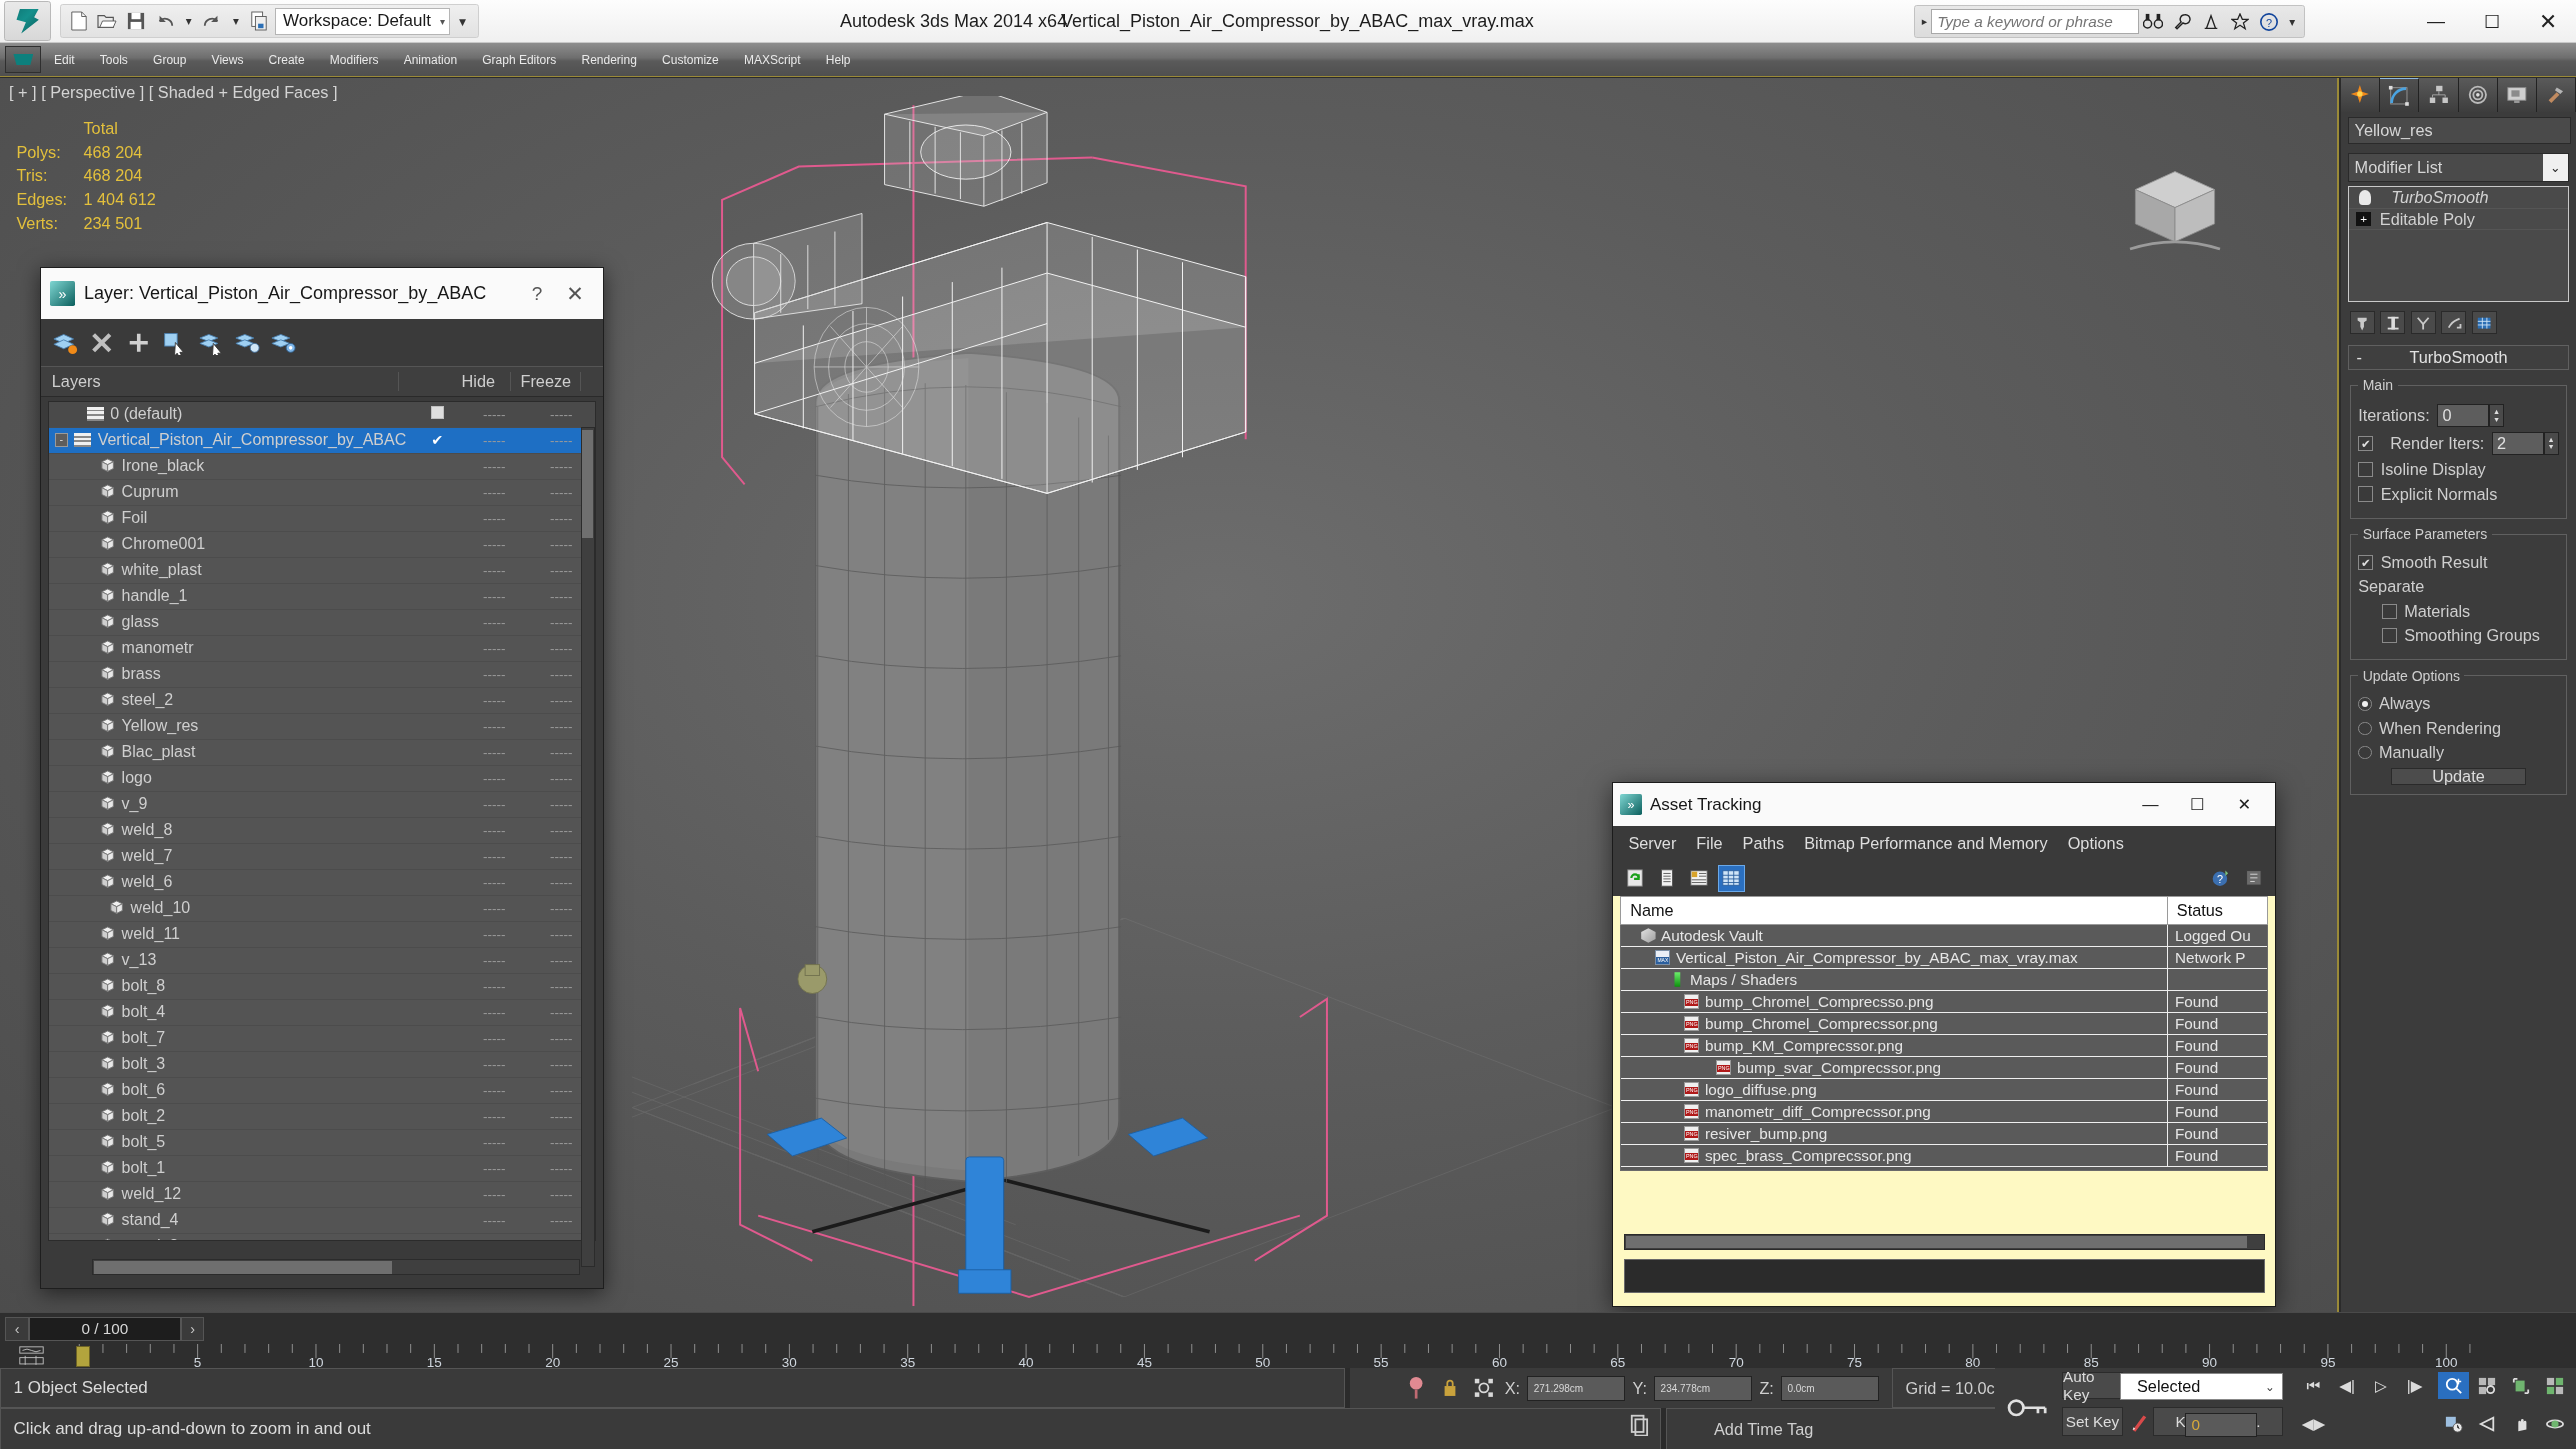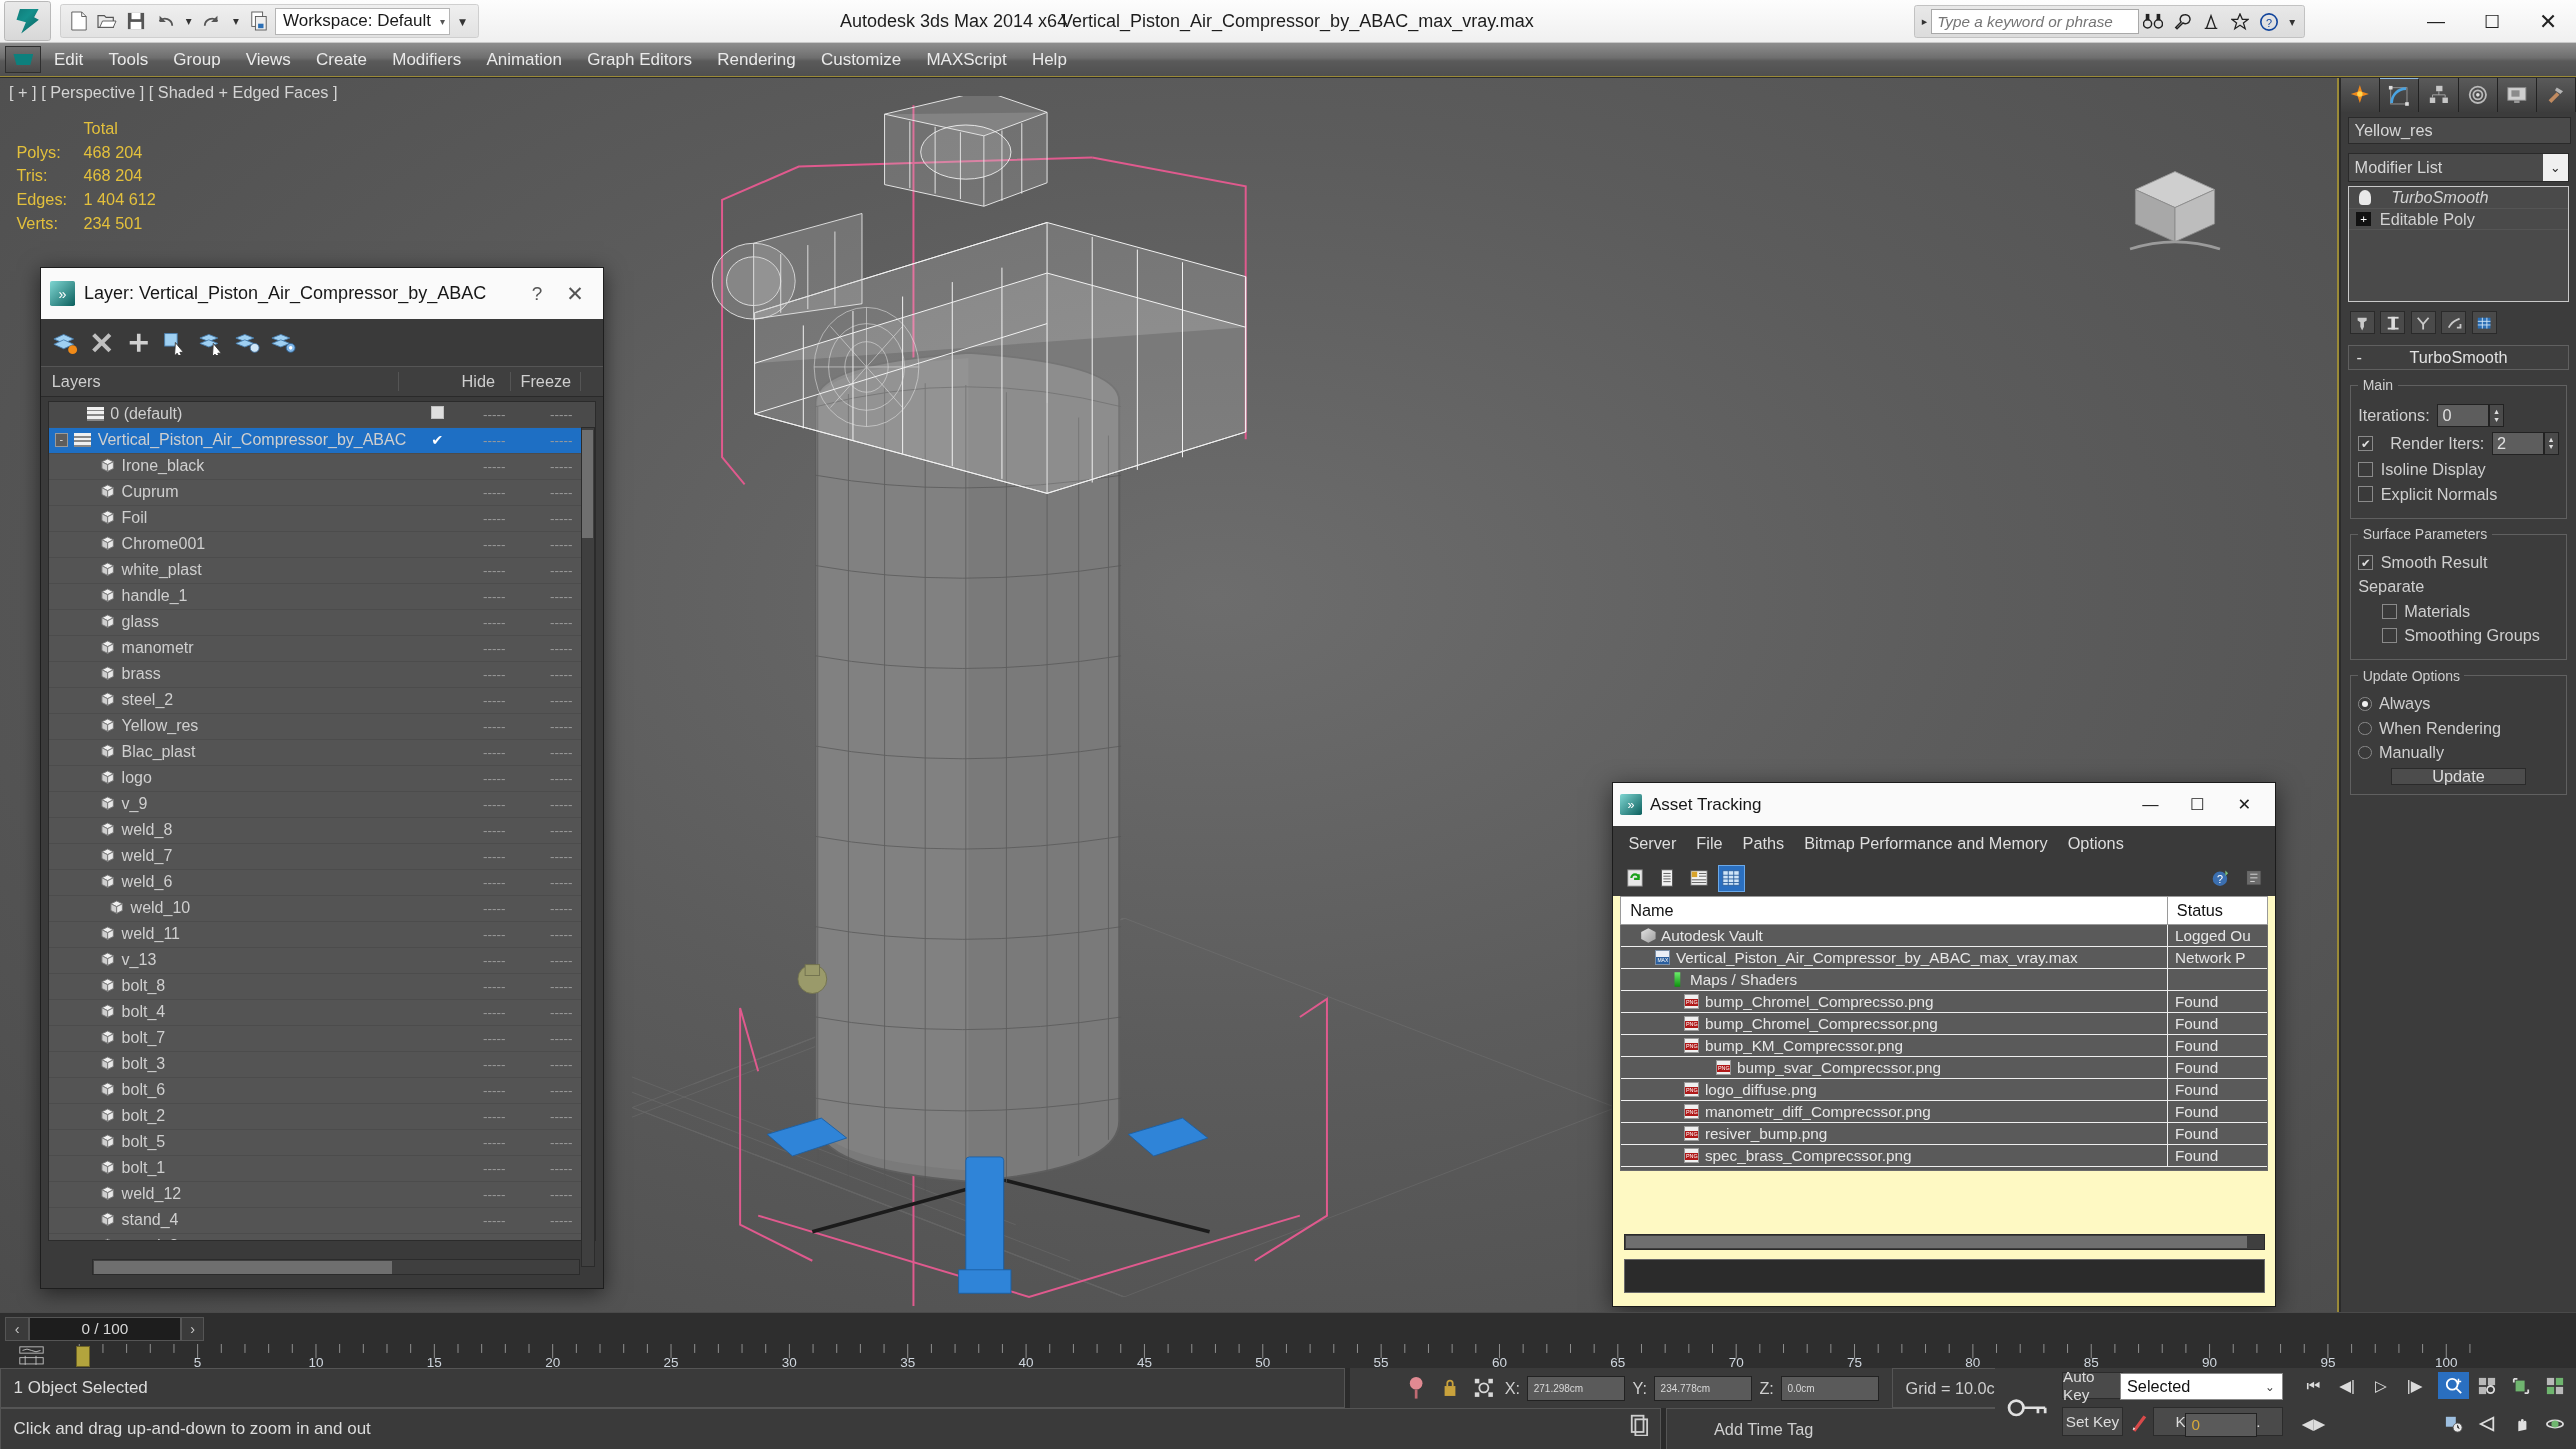--- a/index.html
+++ b/index.html
@@ -47,21 +47,21 @@
   #wctl div:last-child { font-size:21.7px; }
 
   
   #menubar { position:absolute; left:0; top:43px; width:2576px; height:34px;
     background:linear-gradient(#8e8e8e,#6e6e6e 45%,#5a5a5a 55%,#4f4f4f);
     border-bottom:1.8px solid #9a8a38; display:flex; align-items:center; }
   #menubar .mlogo { width:36px; height:27px; margin-left:5.4px; border:0.9px solid #2f2f2f;
     background:linear-gradient(#6e6e6e,#4a4a4a); display:flex; align-items:center; justify-content:center;}
   #menubar .mlogo i { display:block; width:20px; height:11.7px; background:#0d807d;
     clip-path:polygon(0 0,100% 0,84% 100%,16% 100%); }
-  #menubar a { color:#eaeaea; text-decoration:none; font-size:17px; padding:0 12.6px;
+  #menubar a { color:#eaeaea; text-decoration:none; font-size:12px; padding:0 12.6px;
     height:34px; line-height:34px; display:inline-block; }
 
   
   #viewport { position:absolute; left:0; top:78px; width:2339px; height:1234px;
     background:radial-gradient(ellipse at 52% 42%, #6d6d6d 0%, #5c5c5c 45%, #4c4c4c 100%);
     border-right:2.7px solid #9a8a38; overflow:hidden; }
   #vplabel { position:absolute; left:9px; top:5.4px; color:#d4d4d4; font-size:16.3px; }
   #stats { position:absolute; left:14.4px; top:38px; color:#e3c03c; font-size:16.3px;
     line-height:21.7px; }
   #stats table td { padding-right:14.4px; color:#e3c03c; font-size:16.3px; }
@@ -247,21 +247,21 @@
   #tagic { position:absolute; left:1625px; top:1410px; width:27px; height:29px;
     display:flex; align-items:center; justify-content:center;}
   #keyarea { position:absolute; left:1995px; top:1368px; width:581px; height:81px;
     background:#3a3a3a; }
   #keyicon { position:absolute; left:2001px; top:1390px; width:54px; height:36px;
     display:flex; align-items:center; justify-content:center;}
   .kbtn { position:absolute; background:#4a4a4a; border:0.9px solid #2b2b2b; color:#dcdcdc;
     font-size:15.3px; display:flex; align-items:center; justify-content:center; }
   #selfilter { position:absolute; left:2120px; top:1373px; width:163px; height:27px;
     background:#fff; border:0.9px solid #888; color:#111; font-size:16.3px; display:flex;
-    align-items:center; padding-left:6px; justify-content:space-between; }
+    align-items:center; padding-left:16px; justify-content:space-between; }
   #selfilter .dc { font-size:11.7px; color:#333; padding-right:7.2px; }
   #spinframe { position:absolute; left:2185px; top:1413px; width:90px; height:25px; }
   #spinframe .v { width:72px; height:23.5px; background:#5a5a5a; border:0.9px solid #222;
     color:#d7a93a; font-size:15.3px; padding-left:5.4px; display:flex; align-items:center;}
   .navbtn { width:31px; height:27px; display:flex; align-items:center; justify-content:center;
     color:#dcdcdc; font-size:15.3px; }
   .navbtn.on { background:#2a6fc0; }
   #navrow1 { position:absolute; left:2298px; top:1372px; display:flex; gap:2.7px; }
   #navrow2 { position:absolute; left:2298px; top:1410px; display:flex; gap:2.7px; }
   #toolsrow { position:absolute; left:2438px; top:1372px; display:flex; gap:2.7px; }

